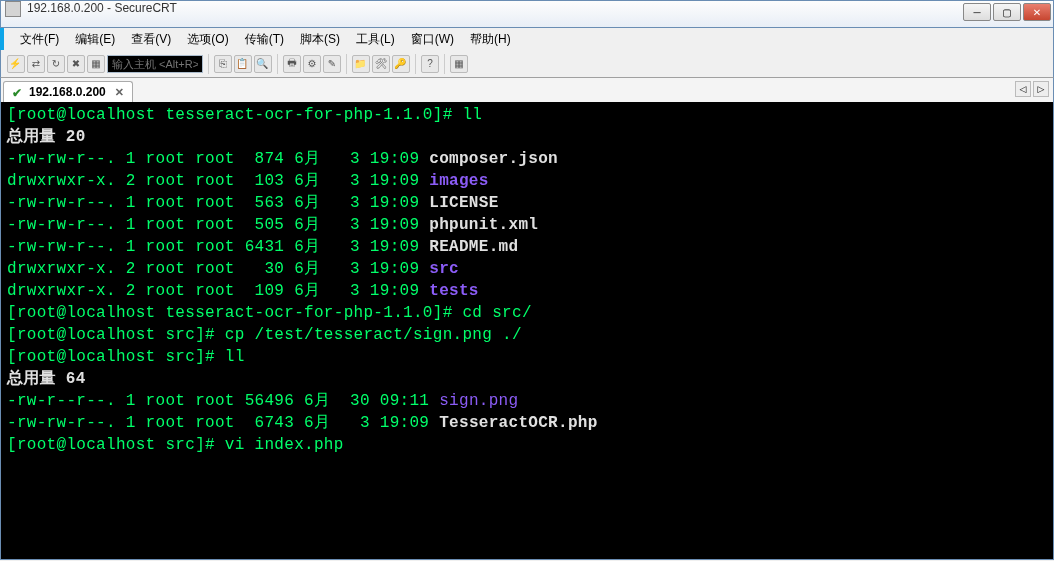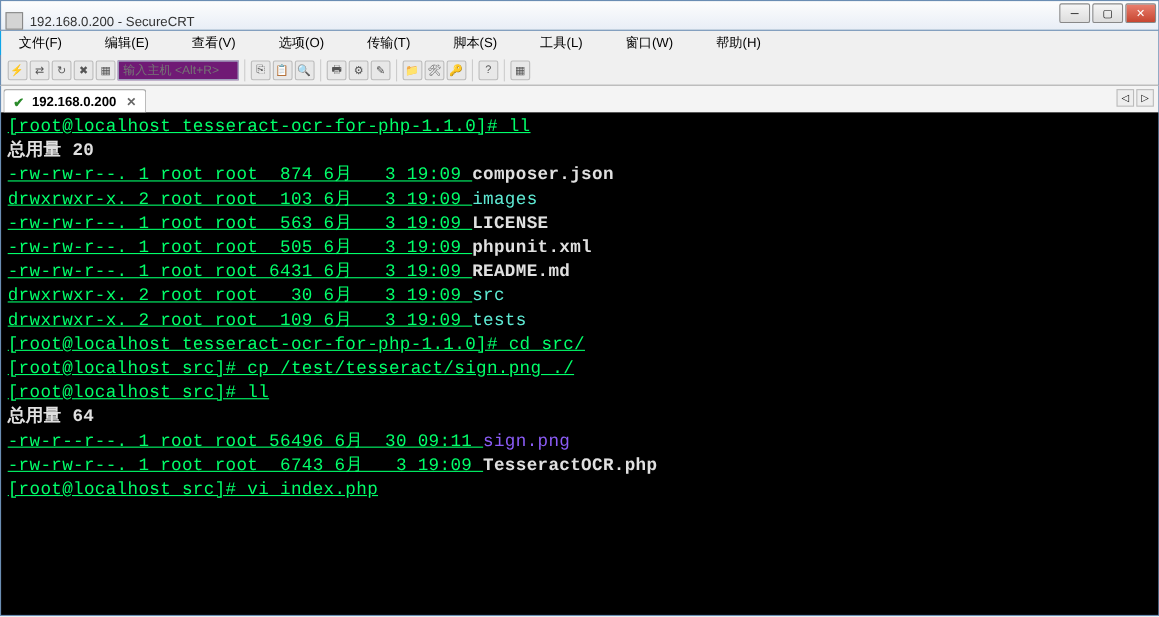--- a/index.html
+++ b/index.html
@@ -9,21 +9,21 @@
       background: #f0f0f0;
       width: 1054px;
       height: 561px;
       overflow: hidden;
     }
     .titlebar {
       height: 28px;
       background: linear-gradient(to bottom, #fdfdfd, #e8eef6);
       border: 1px solid #6a8db3;
       display: flex;
-      align-items: flex-end;
+      align-items: flex-start;
       padding: 0 4px;
       position: relative;
     }
     .titlebar .app-icon {
       width: 16px; height: 16px;
       background: #d4d4d4;
       border: 1px solid #888;
       margin-right: 6px;
     }
     .titlebar .title { color: #333; font-size: 12px; }
@@ -44,26 +44,25 @@
       font-size: 10px;
       cursor: pointer;
     }
     .win-btn.close {
       background: linear-gradient(to bottom, #e97f6e, #c74631);
       color: white;
     }
     .menubar {
       height: 22px;
       background: #f0f0f0;
-      border-left: 1px solid #0ea5e9;
+      border-left: 4px solid #0ea5e9;
       border-right: 1px solid #6a8db3;
       display: flex;
       align-items: center;
       padding-left: 8px;
-      gap: 23px;
     }
     .menu-item {
       padding: 2px 8px;
       cursor: pointer;
       color: #000;
     }
     .toolbar {
       height: 28px;
       background: #f0f0f0;
       border-left: 1px solid #6a8db3;
@@ -88,24 +87,24 @@
     }
     .tool-sep {
       width: 1px;
       height: 20px;
       background: #ccc;
       margin: 0 3px;
     }
     .host-input {
       border: 1px solid #abc;
       padding: 2px 4px;
-      width: 110px;
+      width: 96px;
       font-size: 11px;
       color: #999;
-      background: #701a75;
+      background: #000000;
     }
     .tabbar {
       height: 24px;
       background: #f4f4f4;
       border-left: 1px solid #6a8db3;
       border-right: 1px solid #6a8db3;
       display: flex;
       align-items: flex-end;
       padding-left: 2px;
       position: relative;
@@ -158,23 +157,23 @@
       line-height: 22px;
       padding: 2px 6px;
       height: 458px;
       border-left: 1px solid #6a8db3;
       border-right: 1px solid #6a8db3;
       border-bottom: 1px solid #6a8db3;
       white-space: pre;
       overflow: hidden;
       letter-spacing: 0.3px;
     }
-    .c-green { color: #00ff6a; text-decoration: underline; }
+    .c-green { color: #00ff6a; }
     .c-white { color: #e0e0e0; font-weight: bold; }
-    .c-blue { color: #5eead4; }
+    .c-blue { color: #8b5cf6; font-weight: bold; }
     .c-magenta { color: #8b5cf6; }
   </style>
 </head>
 <body>
 
 <div class="titlebar">
   <div class="app-icon"></div>
   <div class="title">192.168.0.200 - SecureCRT</div>
   <div class="win-controls">
     <div class="win-btn">─</div>

